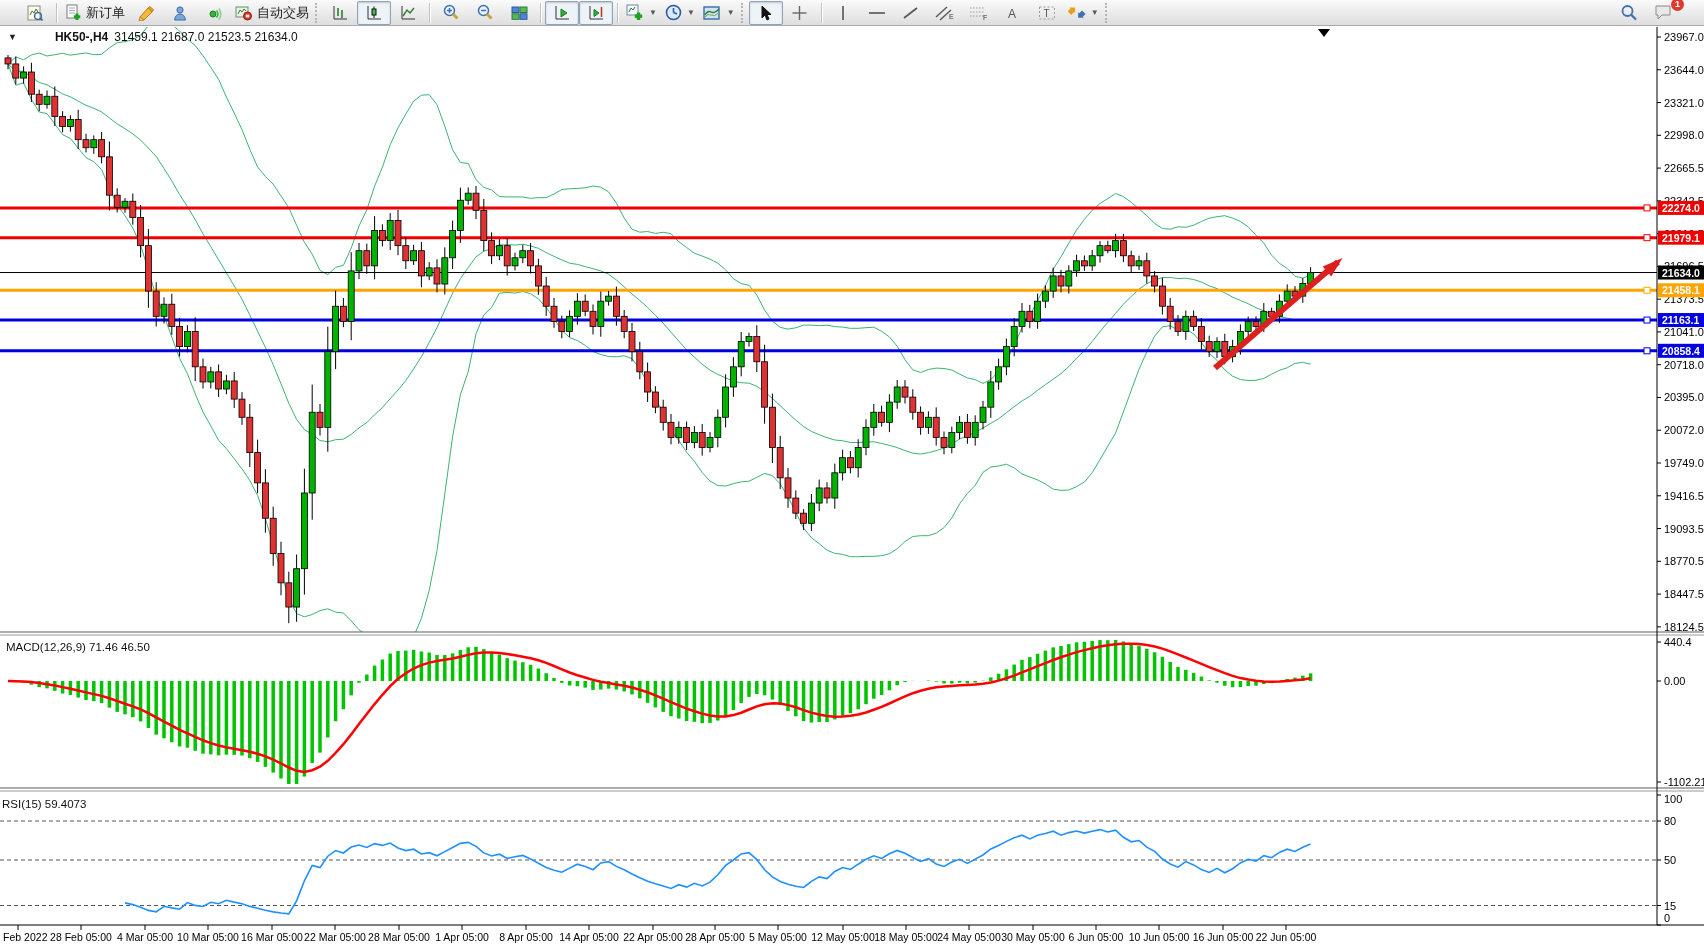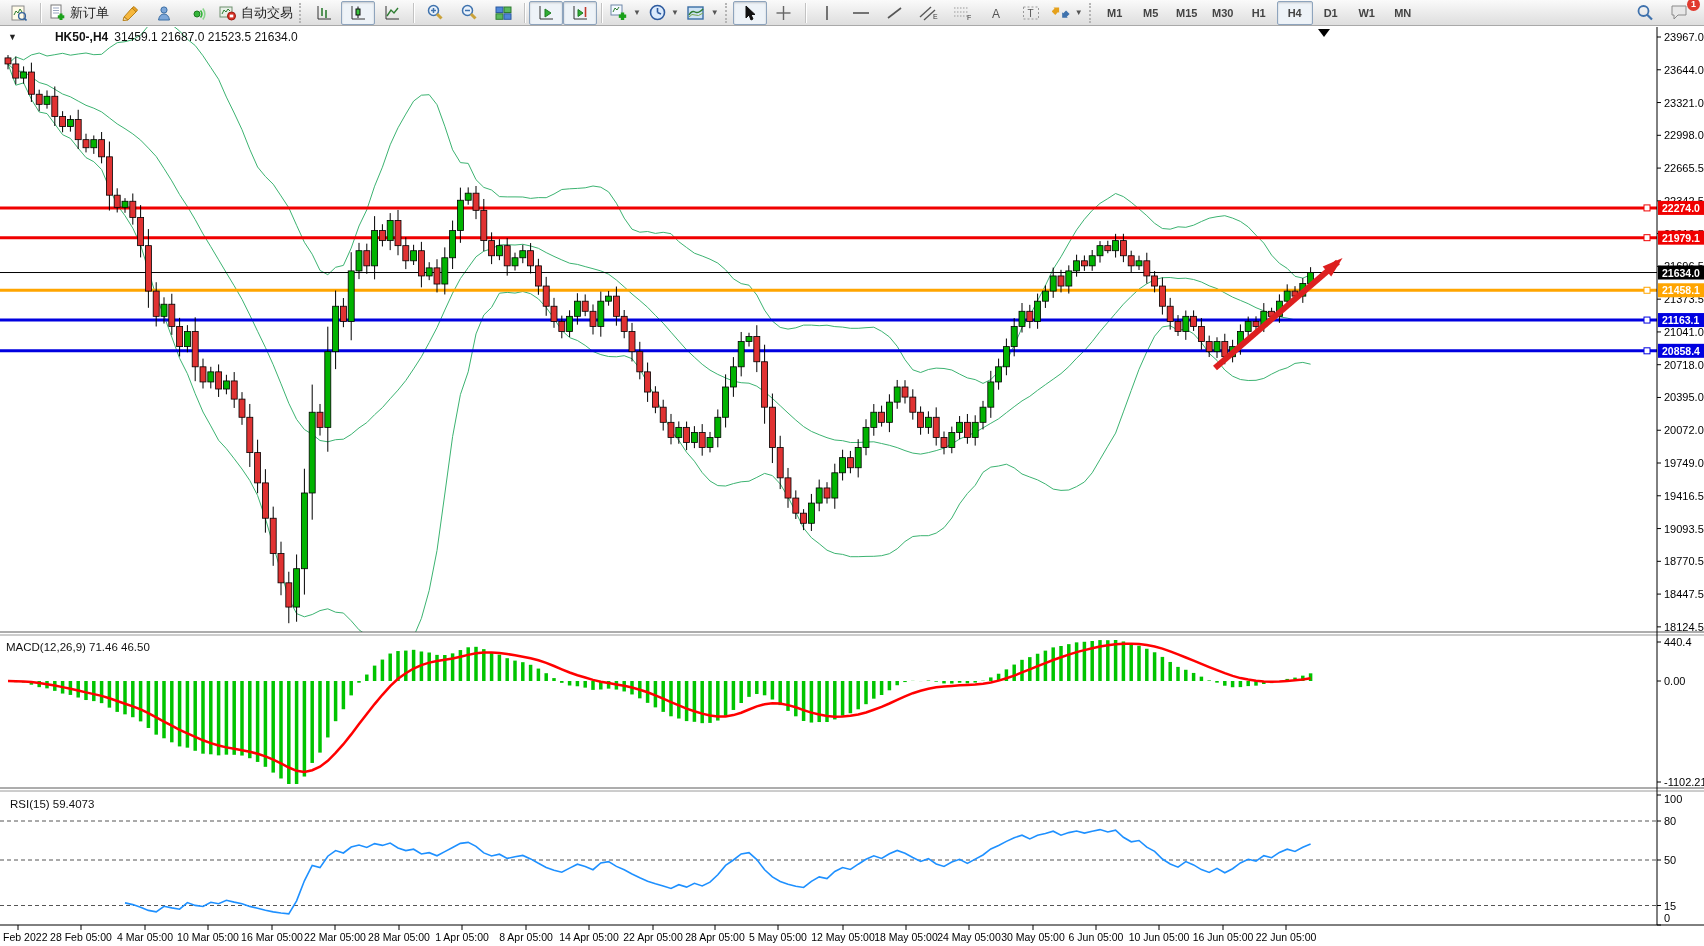--- a/index.html
+++ b/index.html
@@ -1,37 +1,37 @@
 <!DOCTYPE html>
 <html><head>
 <meta charset="utf-8">
 <style>
   html,body{margin:0;padding:0;background:#d4d0c8;}
   #app{position:relative;width:1704px;height:946px;background:#ffffff;overflow:hidden;
        font-family:"Liberation Sans",sans-serif;}
   
   #toolbar{position:absolute;top:0;left:0;width:1704px;height:26px;z-index:5;
     background:linear-gradient(#fafafa,#e9e9e9 60%,#dedede);border-bottom:1px solid #a9a9a9;
-    display:flex;align-items:center;padding:0 2px;box-sizing:border-box;}
+    display:flex;align-items:center;padding:0 18px;box-sizing:border-box;}
   .tbtn{height:22px;min-width:26px;padding:0 3px;display:flex;align-items:center;justify-content:center;
     gap:4px;border:1px solid transparent;border-radius:2px;font-size:13px;color:#222;cursor:default;}
   .tbtn.active{background:#eef3f8;border:1px solid #8ea4bd;box-shadow:inset 0 1px 2px rgba(0,0,0,.18);}
   .tftxt{font-size:11px;font-weight:bold;color:#444;min-width:28px;}
   .sep{width:1px;height:20px;background:#c2c2c2;margin:0 4px;box-shadow:1px 0 0 #fff;}
   .grip{width:4px;height:20px;margin:0 2px;border-left:2px dotted #b5b5b5;}
   .dd{font-size:8px;color:#555;margin-left:1px;}
   .spacer{flex:1;}
   .badge{position:absolute;top:-4px;right:-5px;background:#e03a2f;color:#fff;border-radius:50%;
     width:13px;height:13px;font-size:9px;font-weight:bold;display:flex;align-items:center;justify-content:center;}
   
   .ovl{position:absolute;z-index:3;font-size:12px;color:#111;white-space:nowrap;}
   #chart-title{top:30px;left:8px;display:flex;align-items:center;gap:6px;}
   #chart-title .tri{font-size:9px;color:#222;}
   #macd-label{top:641px;left:6px;font-size:11.5px;}
-  #rsi-label{top:798px;left:10px;font-size:11.5px;}
+  #rsi-label{top:798px;left:2px;font-size:11.5px;}
   svg text{font-family:"Liberation Sans",sans-serif;}
 </style>
 </head>
 <body>
 
 <div id="app">
 
   <div id="toolbar">
     <div class="tbtn">
       <svg width="16" height="16" viewBox="0 0 16 16">
@@ -229,31 +229,20 @@
         </svg>
     </div>
     <div class="tbtn">
       <svg width="18" height="16" viewBox="0 0 18 16">
           <polygon points="4,2 8,6 6.5,6 6.5,10 1.5,10 1.5,6 0,6" fill="#e5a11c" transform="rotate(45 5 6)"></polygon>
           <polygon points="13,6 17,10 15.5,10 15.5,14 10.5,14 10.5,10 9,10" fill="#3f72ad" transform="rotate(-135 13 10)"></polygon>
         </svg>
       <span class="dd">▼</span>
     </div>
     <div class="grip"></div>
-    <div id="tf-group" style="display:flex;align-items:center;">
-        <div class="tbtn tftxt">M1</div>
-        <div class="tbtn tftxt">M5</div>
-        <div class="tbtn tftxt">M15</div>
-        <div class="tbtn tftxt">M30</div>
-        <div class="tbtn tftxt">H1</div>
-        <div class="tbtn tftxt active">H4</div>
-        <div class="tbtn tftxt">D1</div>
-        <div class="tbtn tftxt">W1</div>
-        <div class="tbtn tftxt">MN</div>
-      </div>
     <div class="spacer"></div>
     <div class="tbtn">
       <svg width="18" height="18" viewBox="0 0 18 18">
           <circle cx="7.5" cy="7" r="5" fill="none" stroke="#3f72ad" stroke-width="1.8"></circle>
           <line x1="11" y1="10.5" x2="16" y2="15.5" stroke="#3f72ad" stroke-width="2.2"></line>
         </svg>
     </div>
     <div class="tbtn" style="position:relative;margin-right:6px;">
       <svg width="19" height="17" viewBox="0 0 19 17">
           <path d="M2 2 h14 v9 h-8 l-4 4 v-4 h-2 z" fill="#e8e8e8" stroke="#8a8a8a"></path>

